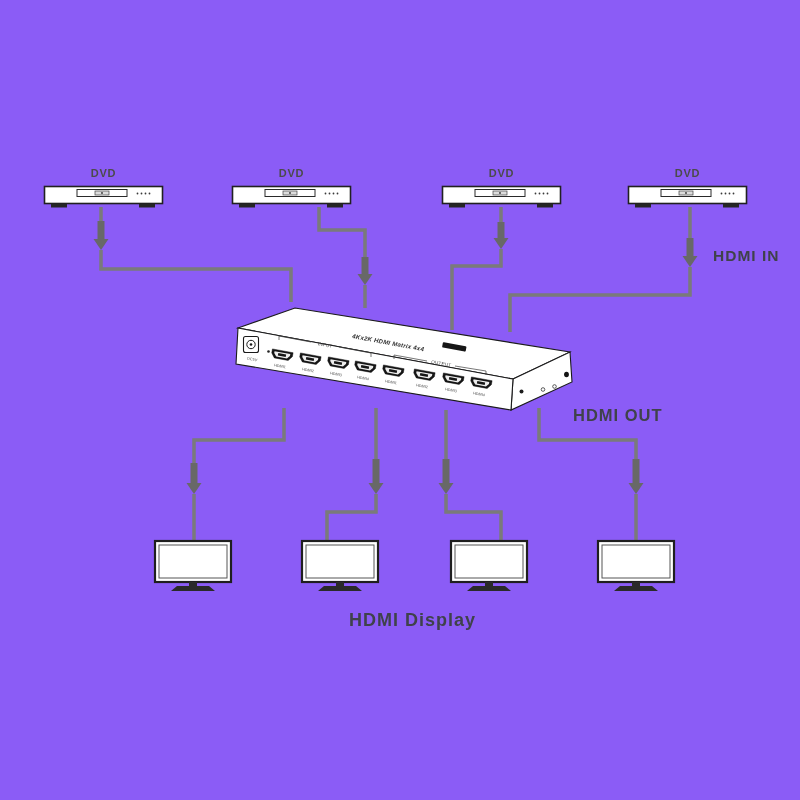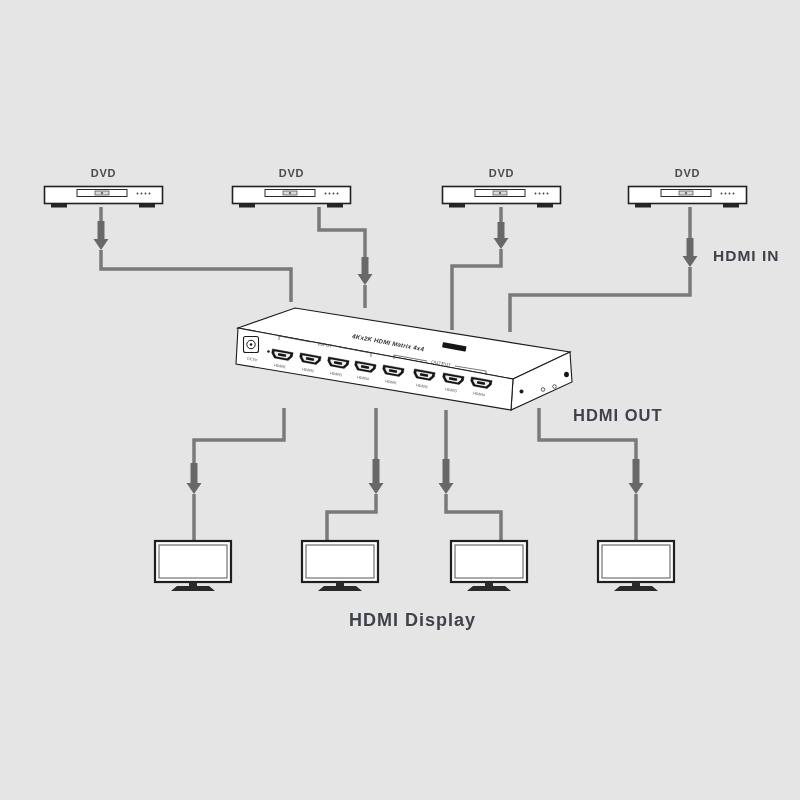--- a/index.html
+++ b/index.html
@@ -1,16 +1,16 @@
 <!DOCTYPE html>
 <html><head>
 <meta charset="utf-8">
 <style>
   html,body{margin:0;padding:0;background:#ffffff;}
-  .stage{width:800px;height:800px;background:#e5e5e5;position:relative;overflow:hidden;}
+  .stage{width:800px;height:800px;background:#8b5cf6;position:relative;overflow:hidden;}
   svg{display:block;}
   text{font-family:"Liberation Sans","DejaVu Sans",sans-serif;}
   .t-big{font-weight:bold;fill:#3f424a;letter-spacing:1px;}
   .t-dvd{font-weight:bold;fill:#4b4b4b;letter-spacing:.8px;font-size:11px;}
   .t-tiny{fill:#4a4a4a;font-size:3.8px;}
   .t-group{fill:#3d3d3d;font-size:4.6px;letter-spacing:.2px;}
   .t-print{fill:#2f2f2f;font-size:6px;font-style:italic;font-weight:bold;letter-spacing:.3px;}
   .wire{stroke:#7a7a7a;stroke-width:3.5;fill:none;}
   .shaft{stroke:#686868;stroke-width:7;}
   .head{fill:#686868;}

